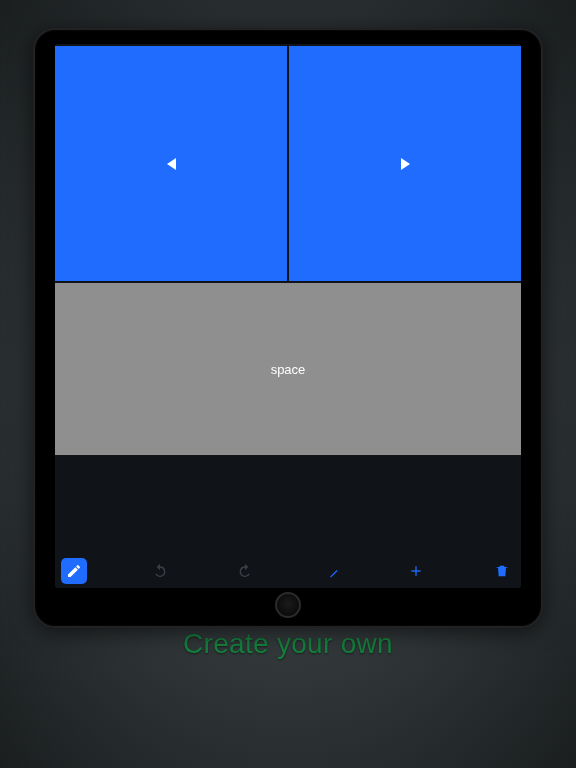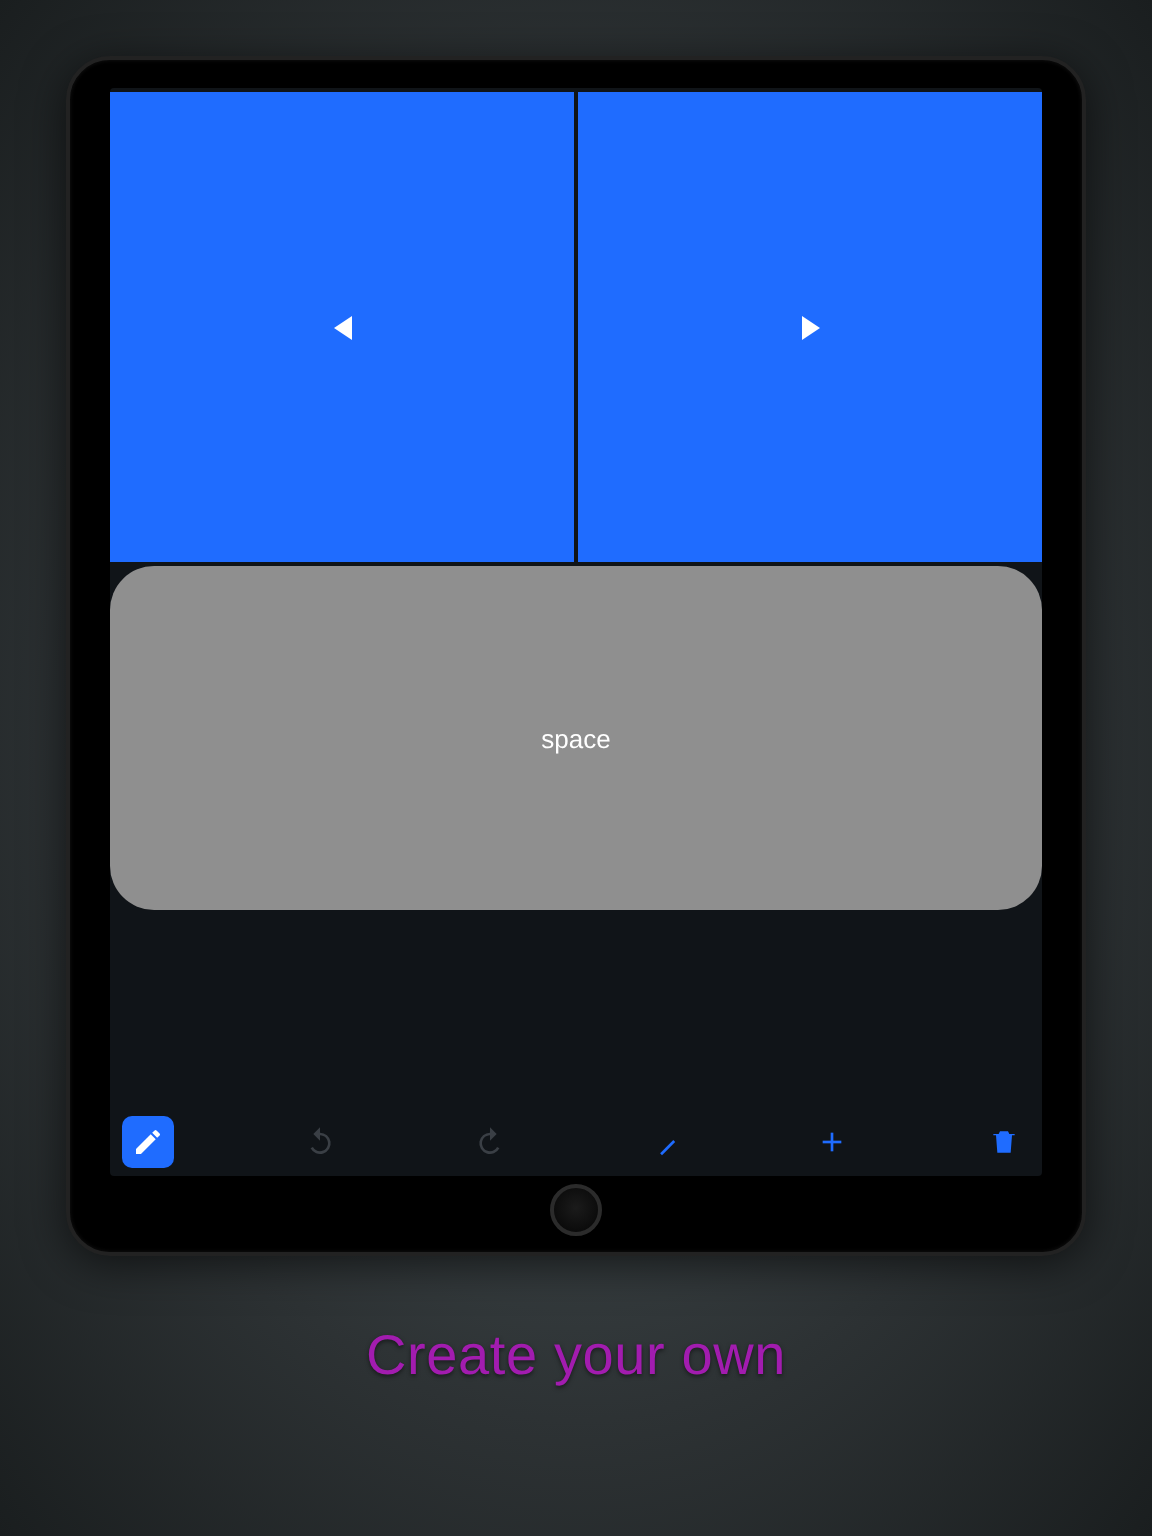--- a/index.html
+++ b/index.html
@@ -56,21 +56,20 @@
   .key-gray {
     height: 172px;
     background: #8f8f8f;
     display: flex;
     align-items: center;
     justify-content: center;
     font-size: 13px;
     color: #fff;
     margin-top: 2px;
     cursor: pointer;
-    border-radius: 22px;
   }
   .tri-left {
     width: 0; height: 0;
     border-top: 6px solid transparent;
     border-bottom: 6px solid transparent;
     border-right: 9px solid #fff;
   }
   .tri-right {
     width: 0; height: 0;
     border-top: 6px solid transparent;
@@ -104,22 +103,21 @@
     bottom: 8px;
     left: 50%;
     transform: translateX(-50%);
     width: 26px; height: 26px;
     border-radius: 50%;
     border: 2px solid #2b2b2b;
     background: radial-gradient(circle at 50% 45%, #1b1b1b, #050505);
     cursor: pointer;
   }
   .caption {
-    margin-top: 34px;
-    color: #a21caf;
+    color: #15803d;
     font-size: 28px;
     font-weight: 300;
     letter-spacing: 0.3px;
     text-shadow: 0 1px 2px rgba(0,0,0,0.5);
   }
 </style>
 </head>
 <body>
 
 <div class="device-frame">

